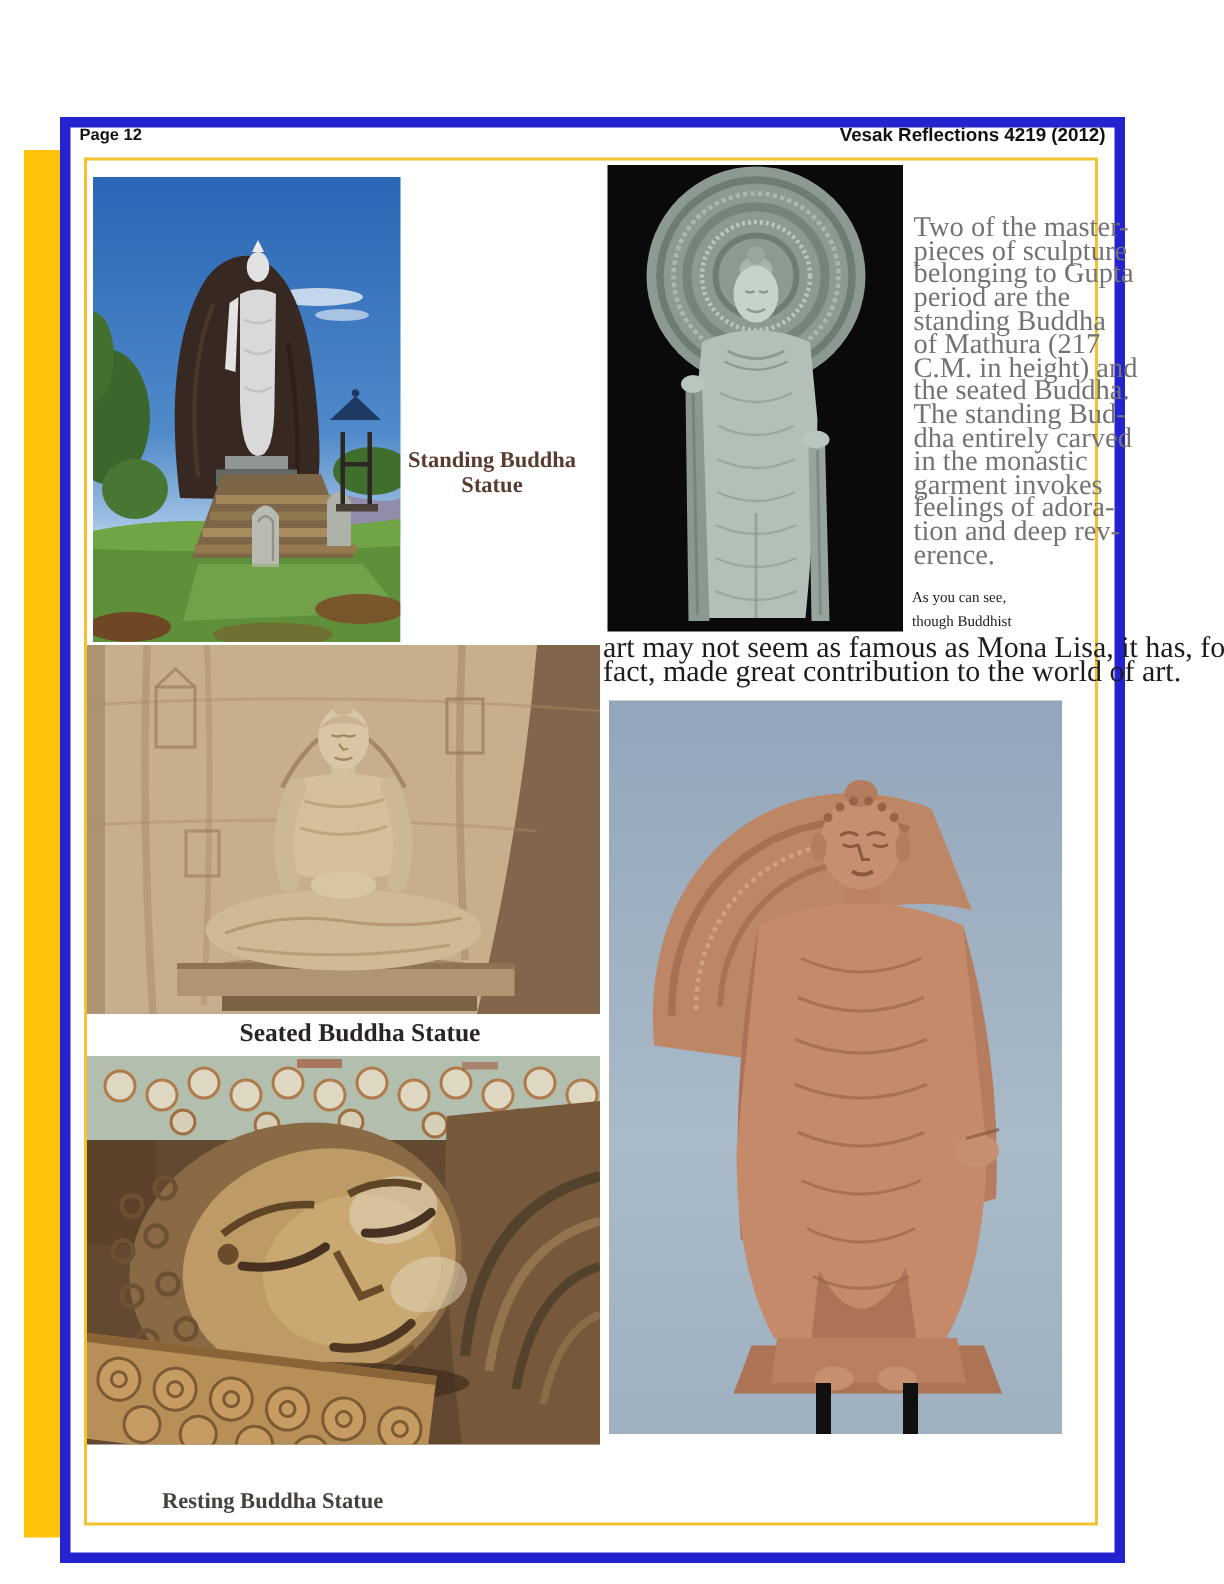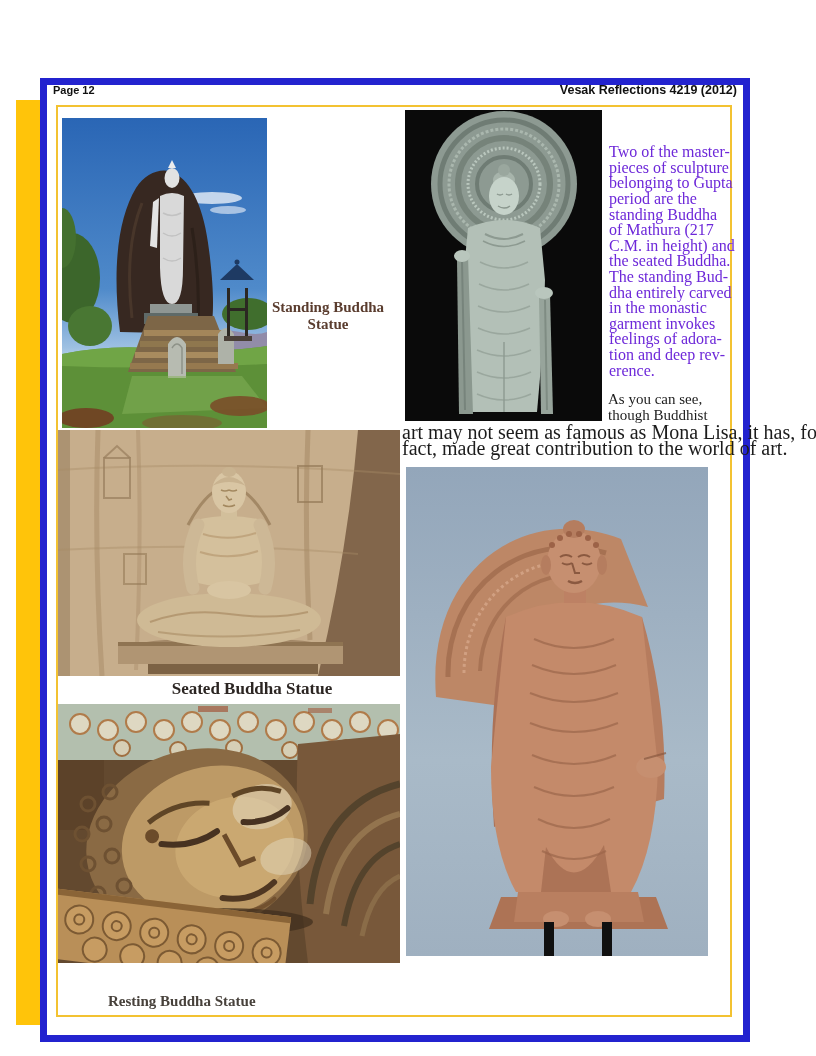--- a/index.html
+++ b/index.html
@@ -10,29 +10,29 @@
   .yellow-bar{left:16px;top:67px;width:24px;height:925px;background:#FFC40A;}
   .blue-frame{left:40px;top:45px;width:710px;height:964px;border:7px solid #2323CF;
               background:#fff;box-sizing:border-box;}
   .inner-yellow{left:56px;top:72px;width:676px;height:912px;border:2px solid #F3C231;
                 box-sizing:border-box;}
   
   .hdr{font-family:"Liberation Sans","DejaVu Sans",sans-serif;font-weight:bold;color:#111;}
   .page-num{left:53px;top:51px;font-size:11px;}
   .journal-title{right:79px;top:50px;font-size:12.5px;}
   
-  .coltext{left:609px;top:80px;width:124px;font-size:16px;line-height:15.6px;color:#6d28d9;
+  .coltext{left:609px;top:80px;width:124px;font-size:19px;line-height:15.6px;color:#737373;
            white-space:pre;}
   .credit{margin-top:2px;text-align:center;white-space:pre;width:124px;}
-  .closing-start{left:608px;top:358px;font-size:15px;line-height:16px;color:#1c1c1c;white-space:pre;}
+  .closing-start{left:608px;top:358px;font-size:10px;line-height:16px;color:#1c1c1c;white-space:pre;}
   .closing-rest{left:402px;top:392px;width:334px;font-size:20px;line-height:15.5px;color:#1c1c1c;white-space:pre;}
   .cap{font-weight:bold;}
   .cap-standing{left:256px;top:266px;width:144px;font-size:15px;line-height:16.5px;
                 color:#5A3C2E;text-align:center;white-space:pre;}
-  .cap-seated{left:102px;top:646px;width:300px;font-size:17px;color:#2b2522;text-align:center;}
+  .cap-seated{left:90px;top:646px;width:300px;font-size:17px;color:#2b2522;text-align:center;}
   .cap-resting{left:108px;top:960px;font-size:15px;color:#47413b;}
   .byline{left:400px;top:930px;width:334px;font-size:18.5px;color:#121212;text-align:center;}
   
   .photo{overflow:hidden;}
   .photo svg{display:block;}
   .photo1{left:62px;top:85px;width:205px;height:310px;
           background:linear-gradient(180deg,#2a66b5 0%,#4f8aca 55%,#9dc0e2 74%,#b9d3e9 78%);}
   .photo2{left:405px;top:77px;width:197px;height:311px;background:#0a0a0a;}
   .photo3{left:58px;top:397px;width:342px;height:246px;background:#c7ae8c;}
   .photo4{left:58px;top:671px;width:342px;height:259px;background:#63492f;}

